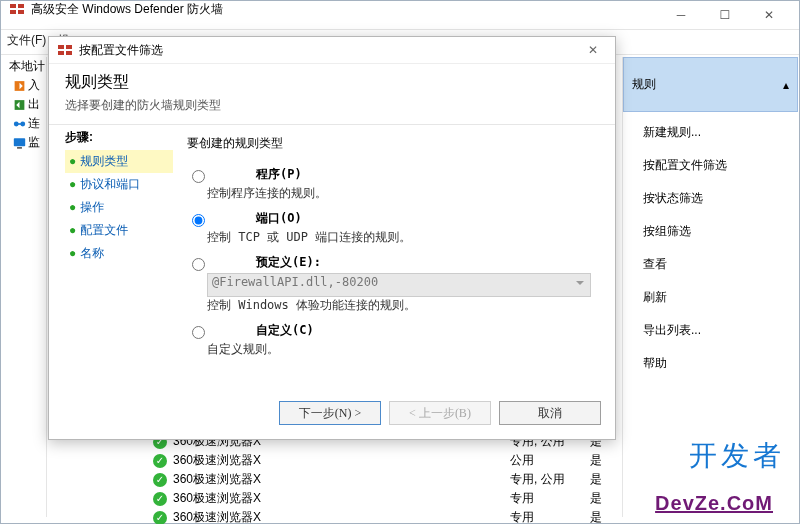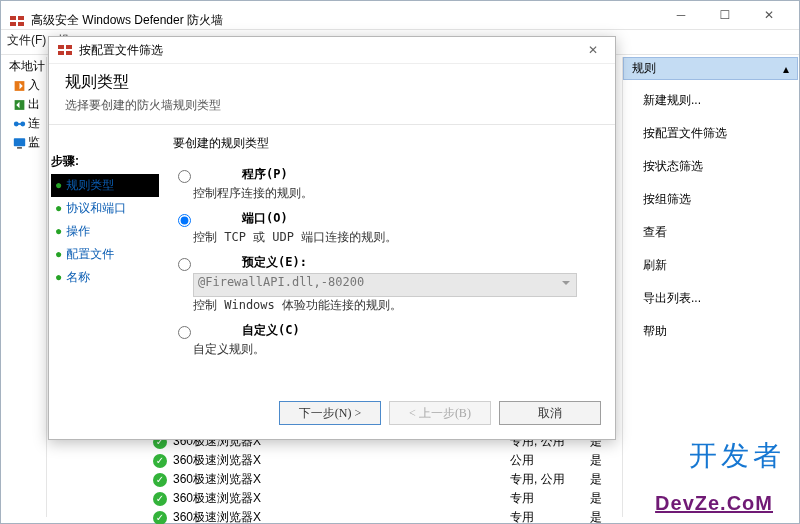--- a/index.html
+++ b/index.html
@@ -1,52 +1,52 @@
 <!DOCTYPE html>
 <html><head>
 <meta charset="utf-8">
 <style>
   body { margin:0; width:800px; height:524px; font:12px "Microsoft YaHei", SimSun, sans-serif; background:#fff; color:#000; overflow:hidden; }
   .main-window { position:absolute; left:0; top:0; width:800px; height:524px; border:1px solid #a5b2c0; box-sizing:border-box; }
-  .main-title { height:28px; display:flex; align-items:flex-end; padding:0 8px; background:#fff; border-bottom:1px solid #e5e5e5; }
+  .main-title { height:28px; display:flex; align-items:flex-start; padding:0 8px; background:#fff; border-bottom:1px solid #e5e5e5; }
   .main-title .icon { width:16px; height:16px; margin-right:6px; }
   .main-title .spacer { flex:1; }
   .win-btn { width:44px; height:28px; display:flex; align-items:center; justify-content:center; color:#555; }
   .menu { height:20px; padding:2px 6px; font-size:12px; color:#222; border-bottom:1px solid #e5e5e5; }
   .menu span { margin-right:8px; }
   .tree-col { position:absolute; left:0; top:56px; width:45px; height:460px; border-right:1px solid #e5e5e5; overflow:hidden; font-size:12px; }
   .tree-item { display:flex; align-items:center; padding:1px 6px; white-space:nowrap; }
   .tree-icon { width:14px; height:14px; margin-right:2px; }
   .actions-col { position:absolute; right:1px; top:56px; width:175px; height:460px; border-left:1px solid #e5e5e5; }
-  .actions-header { background:#c4dcf3; border:1px solid #9dbce3; padding:2px 8px; display:flex; justify-content:space-between; align-items:center; }
+  .actions-header { background:#c4dcf3; border:1px solid #9dbce3; padding:18px 8px; display:flex; justify-content:space-between; align-items:center; }
   .actions-list { }
   .action-item { padding:12px 10px 4px 20px; cursor:pointer; }
   .center-list { position:absolute; left:148px; top:412px; width:475px; }
   .list-row { display:flex; align-items:center; padding:1px 4px; }
   .chk { display:inline-flex; width:14px; height:14px; border-radius:50%; background:#33b33a; color:#fff; align-items:center; justify-content:center; font-size:10px; margin-right:6px; }
   .row-name { flex:1; }
   .row-col2 { width:80px; text-align:left; }
   .row-col3 { width:30px; text-align:left; }
   .watermark1 { position:absolute; right:14px; bottom:48px; font:28px "Microsoft YaHei"; color:#1677d2; letter-spacing:4px; }
   .watermark2 { position:absolute; right:26px; bottom:8px; font:700 20px Arial; color:#701a75; letter-spacing:1px;text-decoration:underline; }
   
   .wizard { position:absolute; left:48px; top:36px; width:566px; height:402px; background:#fff; border:1px solid #b7b7b7; box-shadow:0 3px 14px rgba(0,0,0,.25); }
   .wizard-title { height:26px; display:flex; align-items:center; padding:0 8px; background:#fff; border-bottom:1px solid #eee; }
   .wizard-title .icon { width:16px; height:16px; margin-right:6px; }
   .wizard-title .spacer { flex:1; }
   .wizard-close { width:28px; text-align:center; color:#666; }
   .wizard-head { padding:8px 16px 10px 16px; border-bottom:1px solid #e6e6e6; }
   .wizard-head h2 { margin:0 0 4px 0; font:16px "Microsoft YaHei"; }
   .wizard-head .sub { color:#555; }
   .wizard-body { display:flex; height:302px; }
-  .step-col { width:108px; border-right:0; padding:4px 0 0 2px;margin-top:24px; }
+  .step-col { width:108px; border-right:0; padding:4px 0 0 16px; }
   .step-hdr { font-weight:bold; margin-bottom:4px; }
   .step { padding:3px 4px; color:#0a5db3; }
   .step .dot { color:#26a326; margin-right:4px; }
-  .step.sel { background:#000000; }
+  .step.sel { background:#fef9c3; }
   .opt-col { flex:1; padding:4px 14px; }
   .prompt { margin:6px 0 14px 0; }
   .radio-row { margin:8px 0 2px 0; display:flex; align-items:center;gap:45px; }
   .radio-row input { margin-right:6px; }
   .radio-row label { font-weight:bold; font-family:SimSun, monospace; }
   .desc { margin:0 0 6px 20px; color:#333; font-family:SimSun, monospace; }
   .preset-select { margin-left:20px; width:360px; height:20px; background:#e8e8e8; color:#777; border:1px solid #ccc; padding:1px 18px 1px 4px; font-family:SimSun, monospace; font-size:12px; position:relative; }
   .preset-select::after { content:""; position:absolute; right:6px; top:7px; border:4px solid transparent; border-top-color:#999; }
   .btn-row { position:absolute; right:14px; bottom:14px; display:flex; gap:8px; }
   .btn { min-width:84px; height:22px; border:1px solid #9e9e9e; background:#f3f3f3; color:#333; font:12px SimSun; display:flex; align-items:center; justify-content:center; padding:0 8px; cursor:pointer; }

